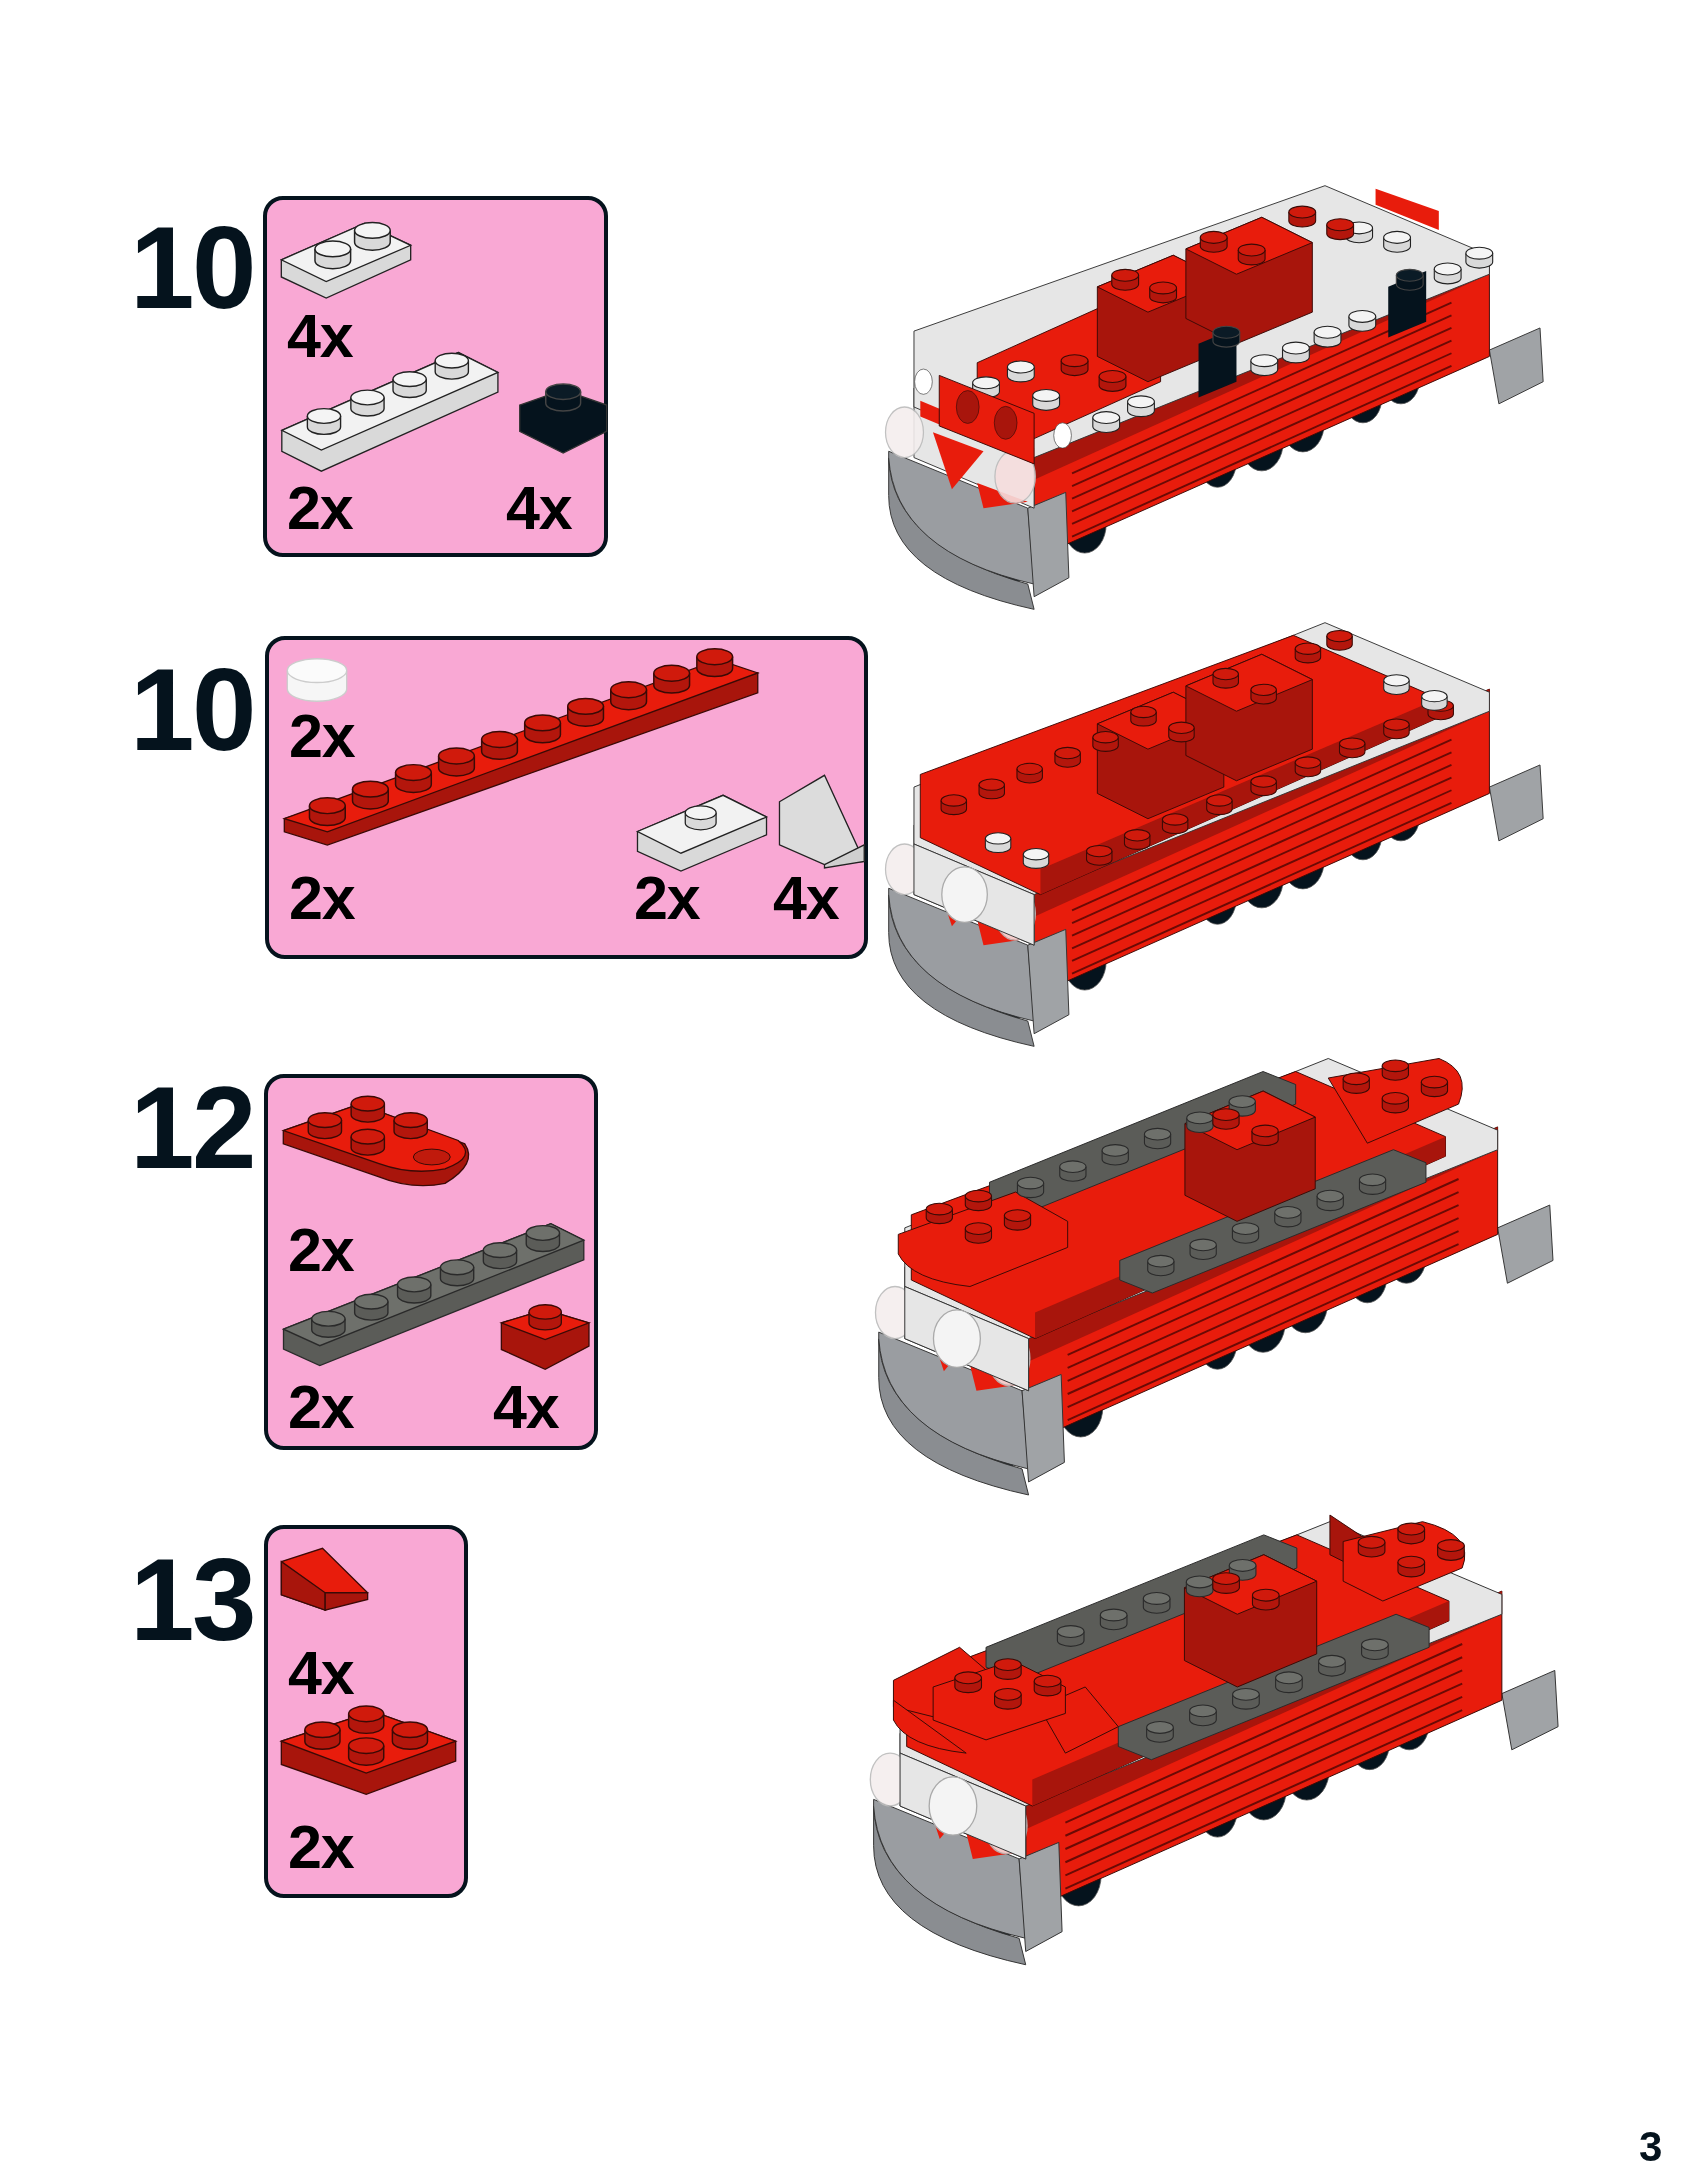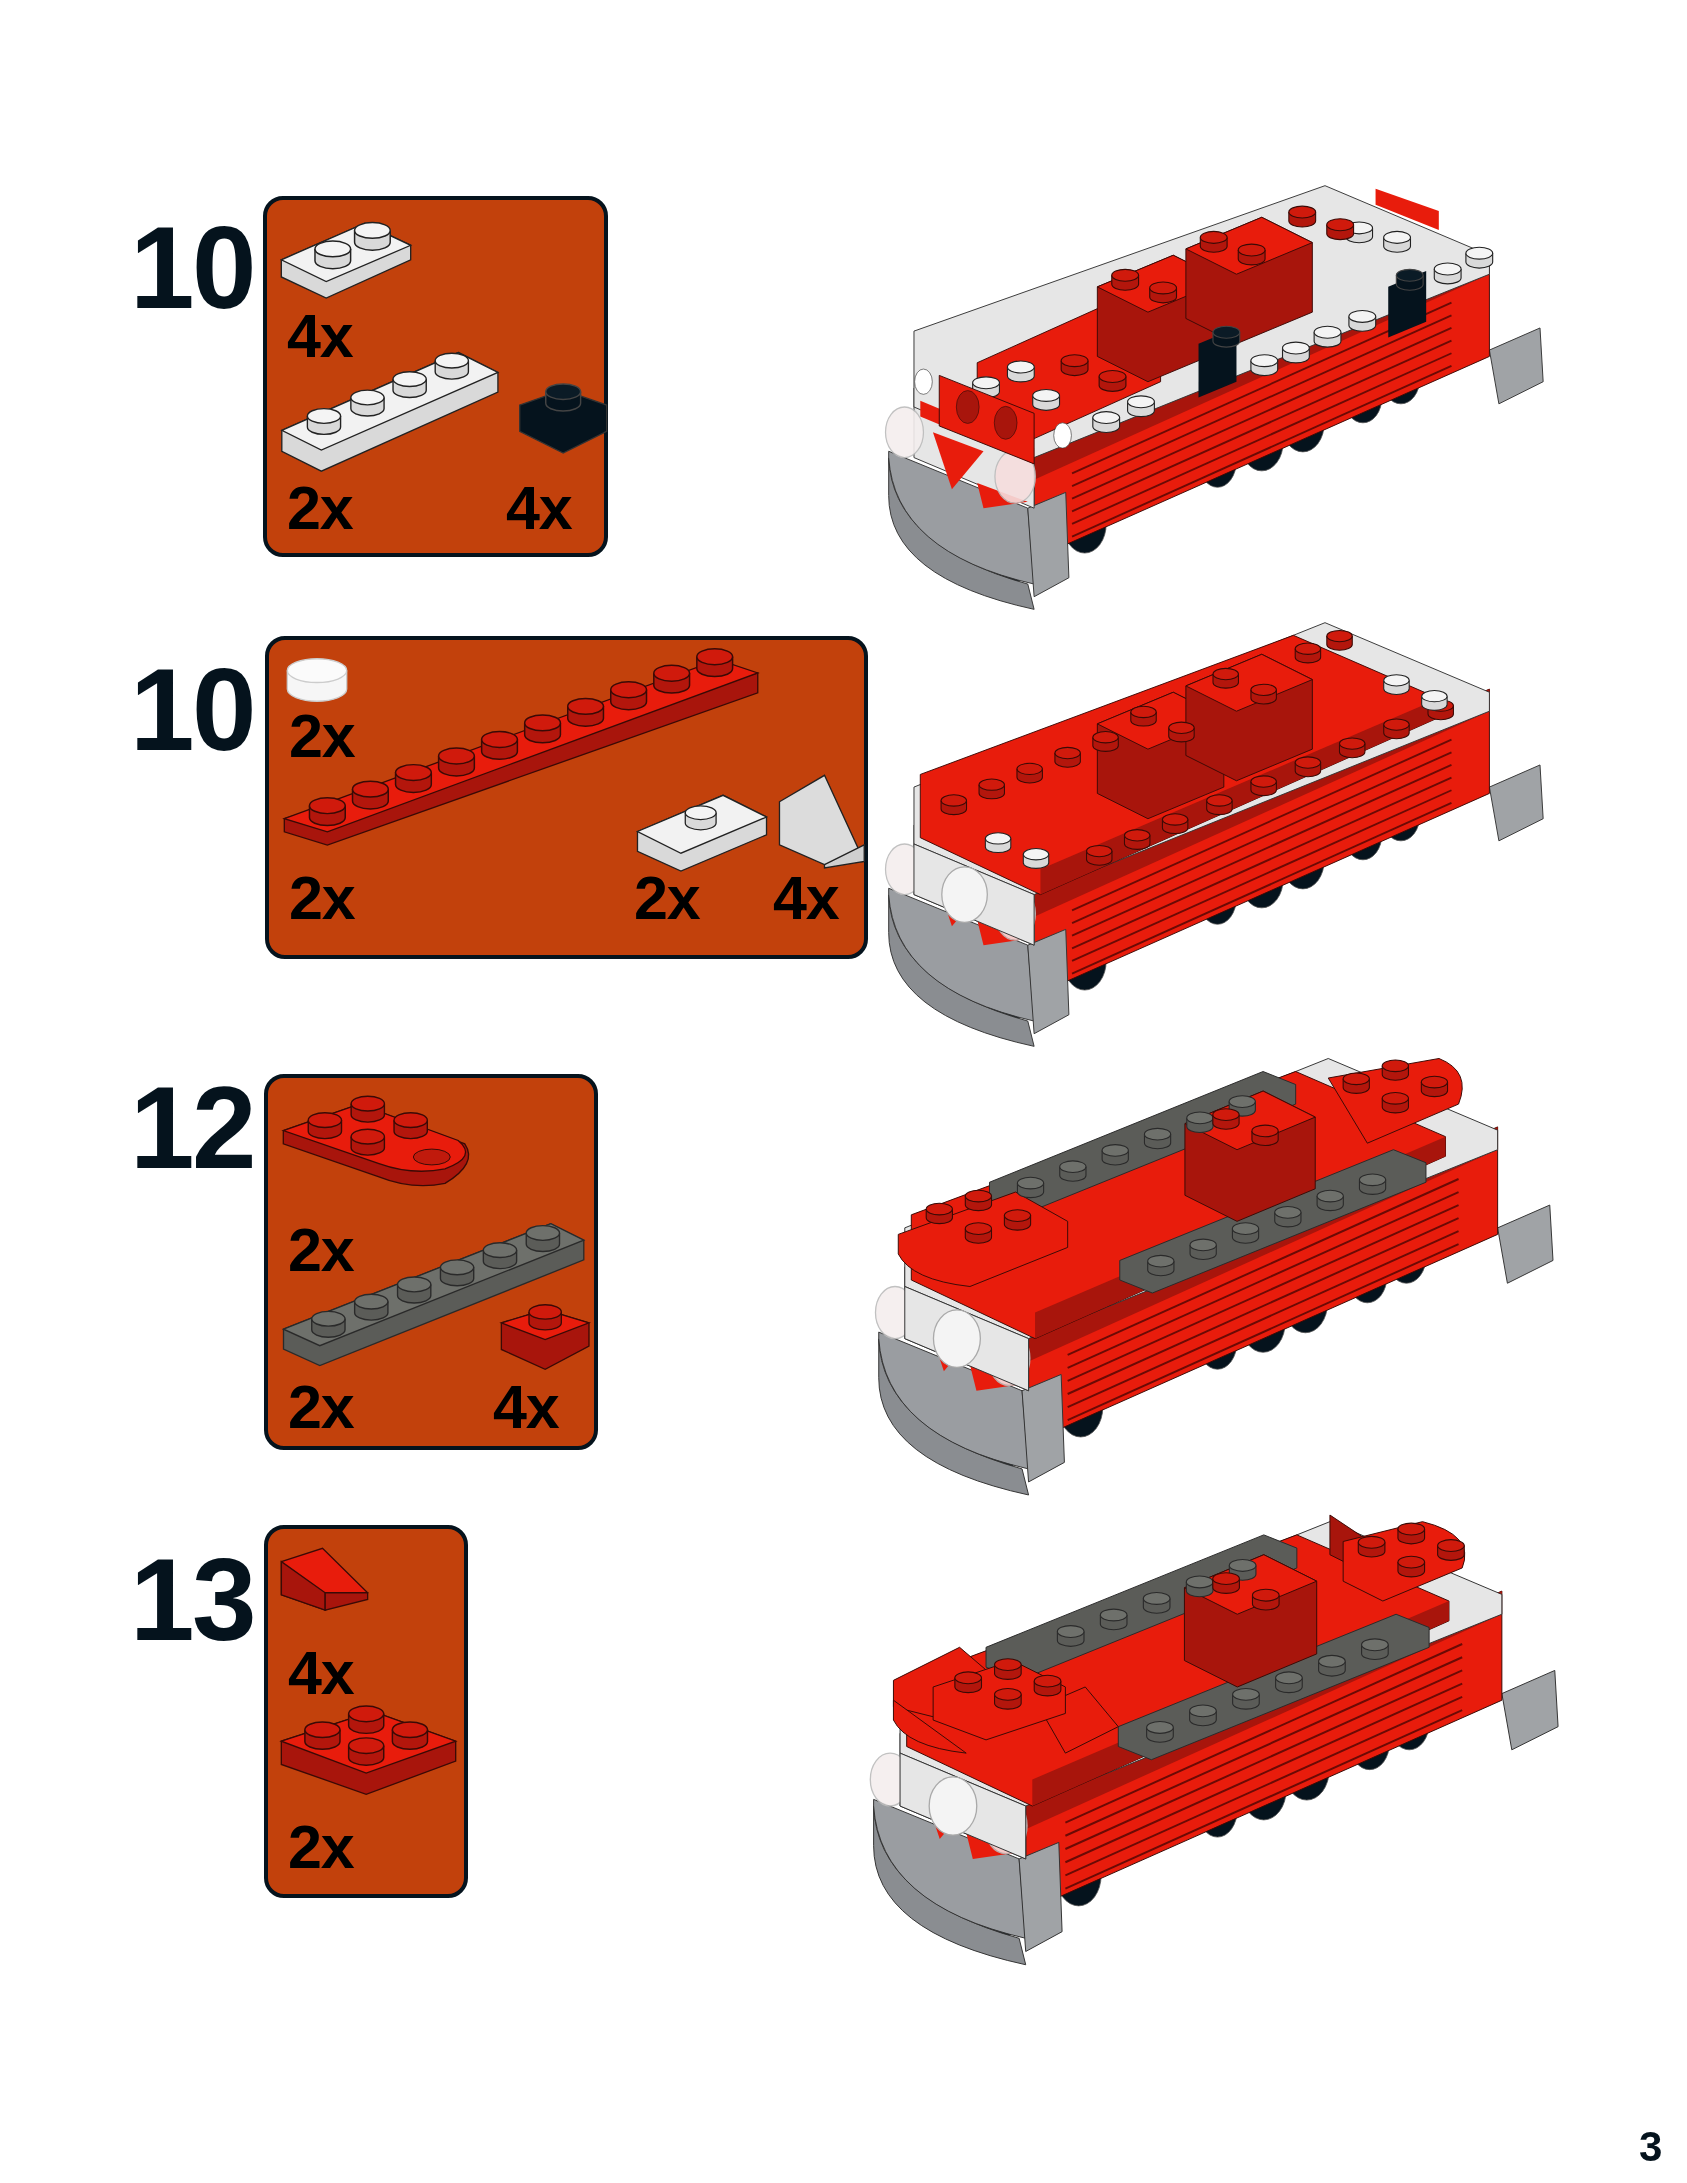--- a/index.html
+++ b/index.html
@@ -1,21 +1,21 @@
 <!DOCTYPE html>
 <html style="font-size:10.6px"><head>
 <meta charset="utf-8">
 <style>
   html, body { margin:0; padding:0; background:#ffffff; }
   body { width:1687px; height:2183px; position:relative; overflow:hidden;
          font-family:"Liberation Sans", sans-serif; color:#05131d; }
   .step-num { position:absolute; font-weight:bold; font-size:116px; line-height:1;
               letter-spacing:-2.6px; color:#05131d; }
   .parts-box { position:absolute; border:4px solid #05131d; border-radius:20px;
-               box-sizing:border-box; background:#c2410c; }
+               box-sizing:border-box; background:#f9a8d4; }
   .part { position:absolute; }
   .qty { position:absolute; font-weight:bold; font-size:61px; line-height:1;
          letter-spacing:-1.3px; color:#000; }
   .model { position:absolute; }
   .page-num { position:absolute; font-weight:bold; font-size:42px; line-height:1; color:#05131d; }
   svg { display:block; overflow:visible; }
 </style>
 </head>
 <body>
 

